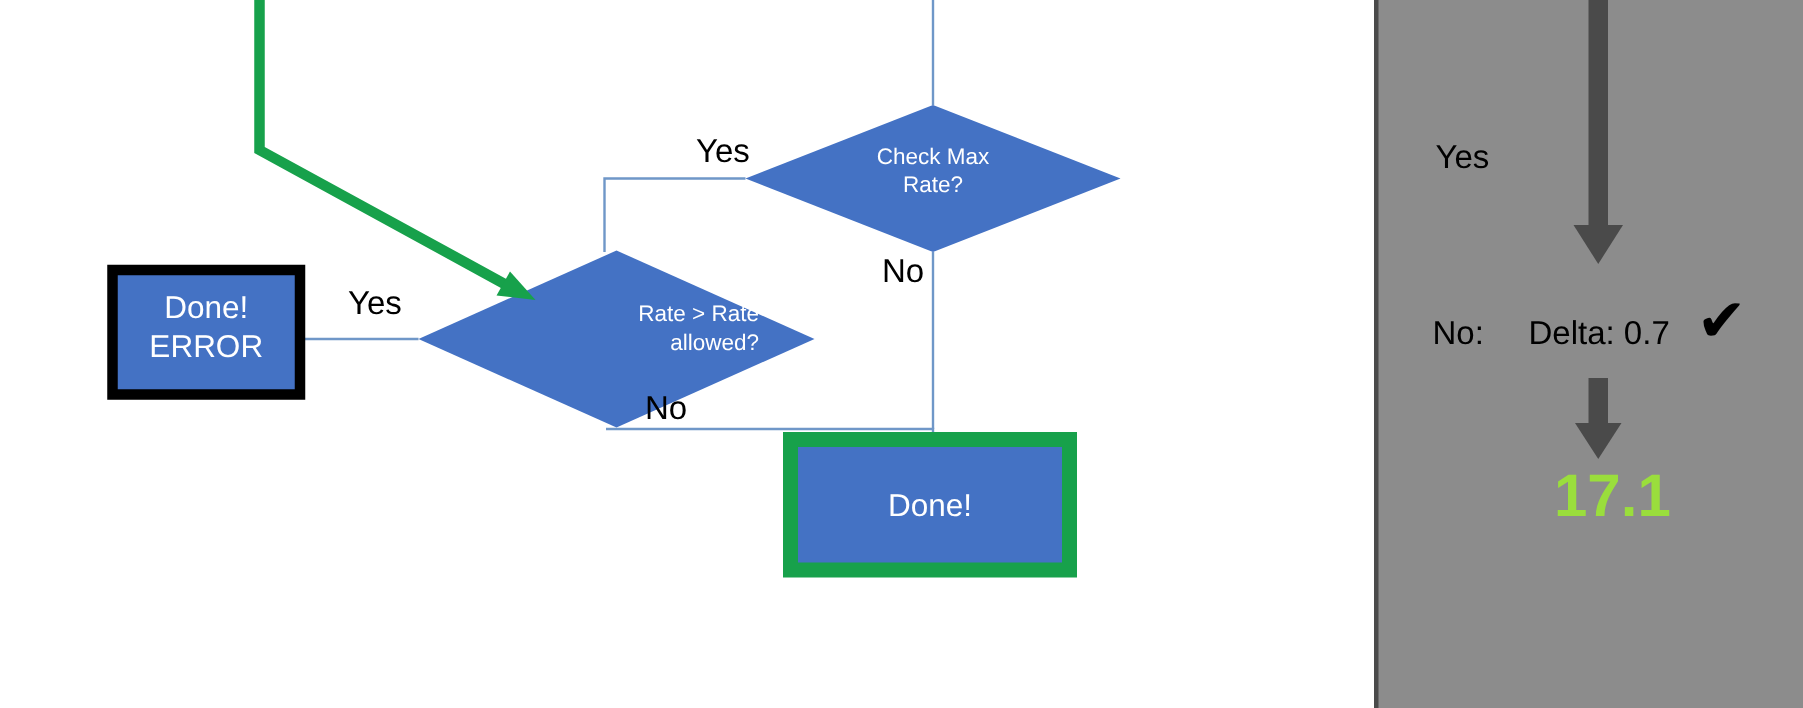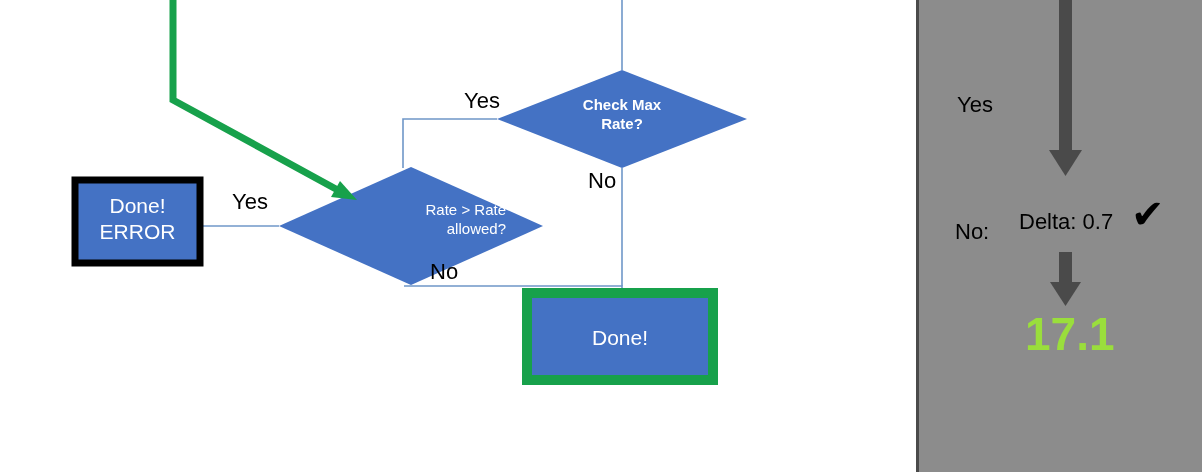--- a/index.html
+++ b/index.html
@@ -54,24 +54,25 @@
     position: absolute;
     color: #000000;
     font-family: "Liberation Sans", sans-serif;
     font-size: 22px;
     line-height: 1;
     white-space: nowrap;
   }
   #panel-value {
     position: absolute;
     font-family: "Liberation Sans", sans-serif;
-    font-size: 46px;
+    font-size: 40px;
     font-weight: bold;
     line-height: 1;
     white-space: nowrap;
+    margin-left: 11px;
   }
   #panel-check {
     position: absolute;
     color: #000000;
     font-size: 40px;
     line-height: 1;
     font-family: "DejaVu Sans", sans-serif;
   }
 </style>
 </head>
@@ -107,21 +108,21 @@
       <polygon points="357,200 331,197 340,181" fill="#17a14b"></polygon>
     </g>
   </svg>
 
   <div class="node-label" style="left:75px; top:193px; width:125px; font-size:21px;">Done!
 ERROR</div>
 
   <div class="node-label" style="left:316px; top:201px; width:190px; font-size:15px;text-align:right;">Rate &gt; Rate
 allowed?</div>
 
-  <div class="node-label" style="left:537px; top:96px; width:170px; font-size:15px;font-weight:bold;">Check Max
+  <div class="node-label" style="left:537px; top:96px; width:170px; font-size:15px;">Check Max
 Rate?</div>
 
   <div class="node-label" style="left:527px; top:325px; width:186px; font-size:21px;">Done!</div>
 
   <div class="edge-label" style="left:232px; top:191px;">Yes</div>
 
   <div class="edge-label" style="left:464px; top:90px;">Yes</div>
 
   <div class="edge-label" style="left:588px; top:170px;">No</div>
 
@@ -137,21 +138,21 @@
       </g>
 
       <g fill="#4a4a4a">
         <rect x="140" y="252" width="13" height="33"></rect>
         <polygon points="131,282 162,282 146.5,306"></polygon>
       </g>
     </svg>
 
     <div class="panel-text" style="left:38px; top:94px;">Yes</div>
 
-    <div class="panel-text" style="left:36px; top:221px;">No:</div>
+    <div class="panel-text" style="left:36px; top:211px;">No:</div>
 
     <div class="panel-text" style="left:100px; top:211px;">Delta: 0.7</div>
 
     <div id="panel-check" style="left:212px; top:194px;">✔</div>
 
     <div id="panel-value" style="left:106px; top:311px; color:#9ade3c;">17.1</div>
   </div>
 
 </div>
 

